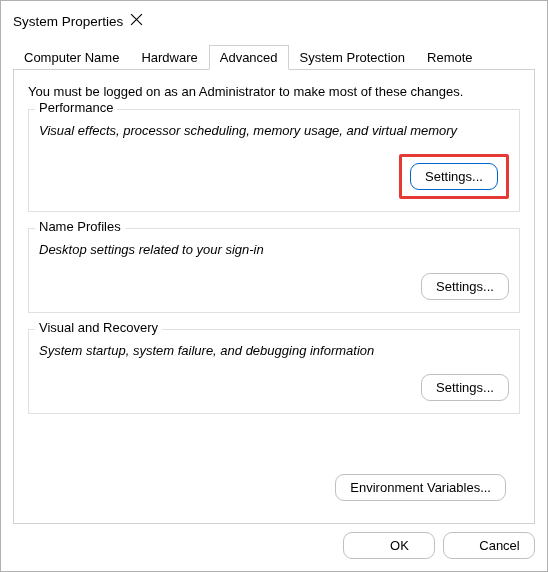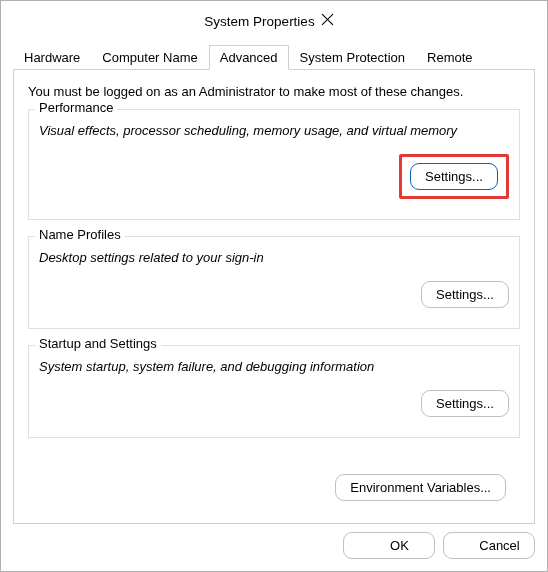--- a/index.html
+++ b/index.html
@@ -19,21 +19,21 @@
     .window {
       width: 100%;
       height: 100%;
       display: flex;
       flex-direction: column;
       border: 1px solid #b0b0b0;
       background: #fff;
     }
     .titlebar {
       display: flex;
-      justify-content: center;
+      justify-content: flex-start;
       align-items: center;
       padding: 8px 15px 6px 12px;
       height: 38px;
     }
     .titlebar-title {
       font-size: 13.5px;
       color: #000;
     }
     .close-btn {
       width: 26px;
@@ -84,21 +84,21 @@
       flex: 1;
       display: flex;
       flex-direction: column;
     }
     .intro-text {
       margin-bottom: 10px;
       font-size: 13px;
     }
     .groupbox {
       border: 1px solid #e0e0e0;
-      padding: 8px 10px 20px 10px;
+      padding: 8px 10px 12px 10px;
       margin-bottom: 16px;
       position: relative;
     }
     .groupbox-title {
       position: relative;
       top: -18px;
       left: -4px;
       background: #fff;
       display: inline-block;
       padding: 0 4px;
@@ -170,22 +170,22 @@
         <svg viewBox="0 0 12 12">
             <line x1="1" y1="1" x2="11" y2="11" stroke="#000" stroke-width="1"></line>
             <line x1="11" y1="1" x2="1" y2="11" stroke="#000" stroke-width="1"></line>
           </svg>
       </span>
     </button>
   </div>
 
   <div class="content">
     <div class="tabs">
+      <div class="tab">Computer Name</div>
       <div class="tab">Hardware</div>
-      <div class="tab">Computer Name</div>
       <div class="tab active">Advanced</div>
       <div class="tab">System Protection</div>
       <div class="tab">Remote</div>
     </div>
 
     <div class="tab-panel">
       <div class="intro-text">You must be logged on as an Administrator to make most of these changes.</div>
 
       <div class="groupbox">
         <div class="groupbox-title">Performance</div>
@@ -199,21 +199,21 @@
 
       <div class="groupbox">
         <div class="groupbox-title">Name Profiles</div>
         <div class="groupbox-desc">Desktop settings related to your sign-in</div>
         <div class="btn-row">
           <button class="btn">Settings...</button>
         </div>
       </div>
 
       <div class="groupbox">
-        <div class="groupbox-title">Startup and Settings</div>
+        <div class="groupbox-title">Visual and Recovery</div>
         <div class="groupbox-desc">System startup, system failure, and debugging information</div>
         <div class="btn-row">
           <button class="btn">Settings...</button>
         </div>
       </div>
 
       <div class="flex-spacer"></div>
 
       <div class="env-row">
         <button class="btn">Environment Variables...</button>

